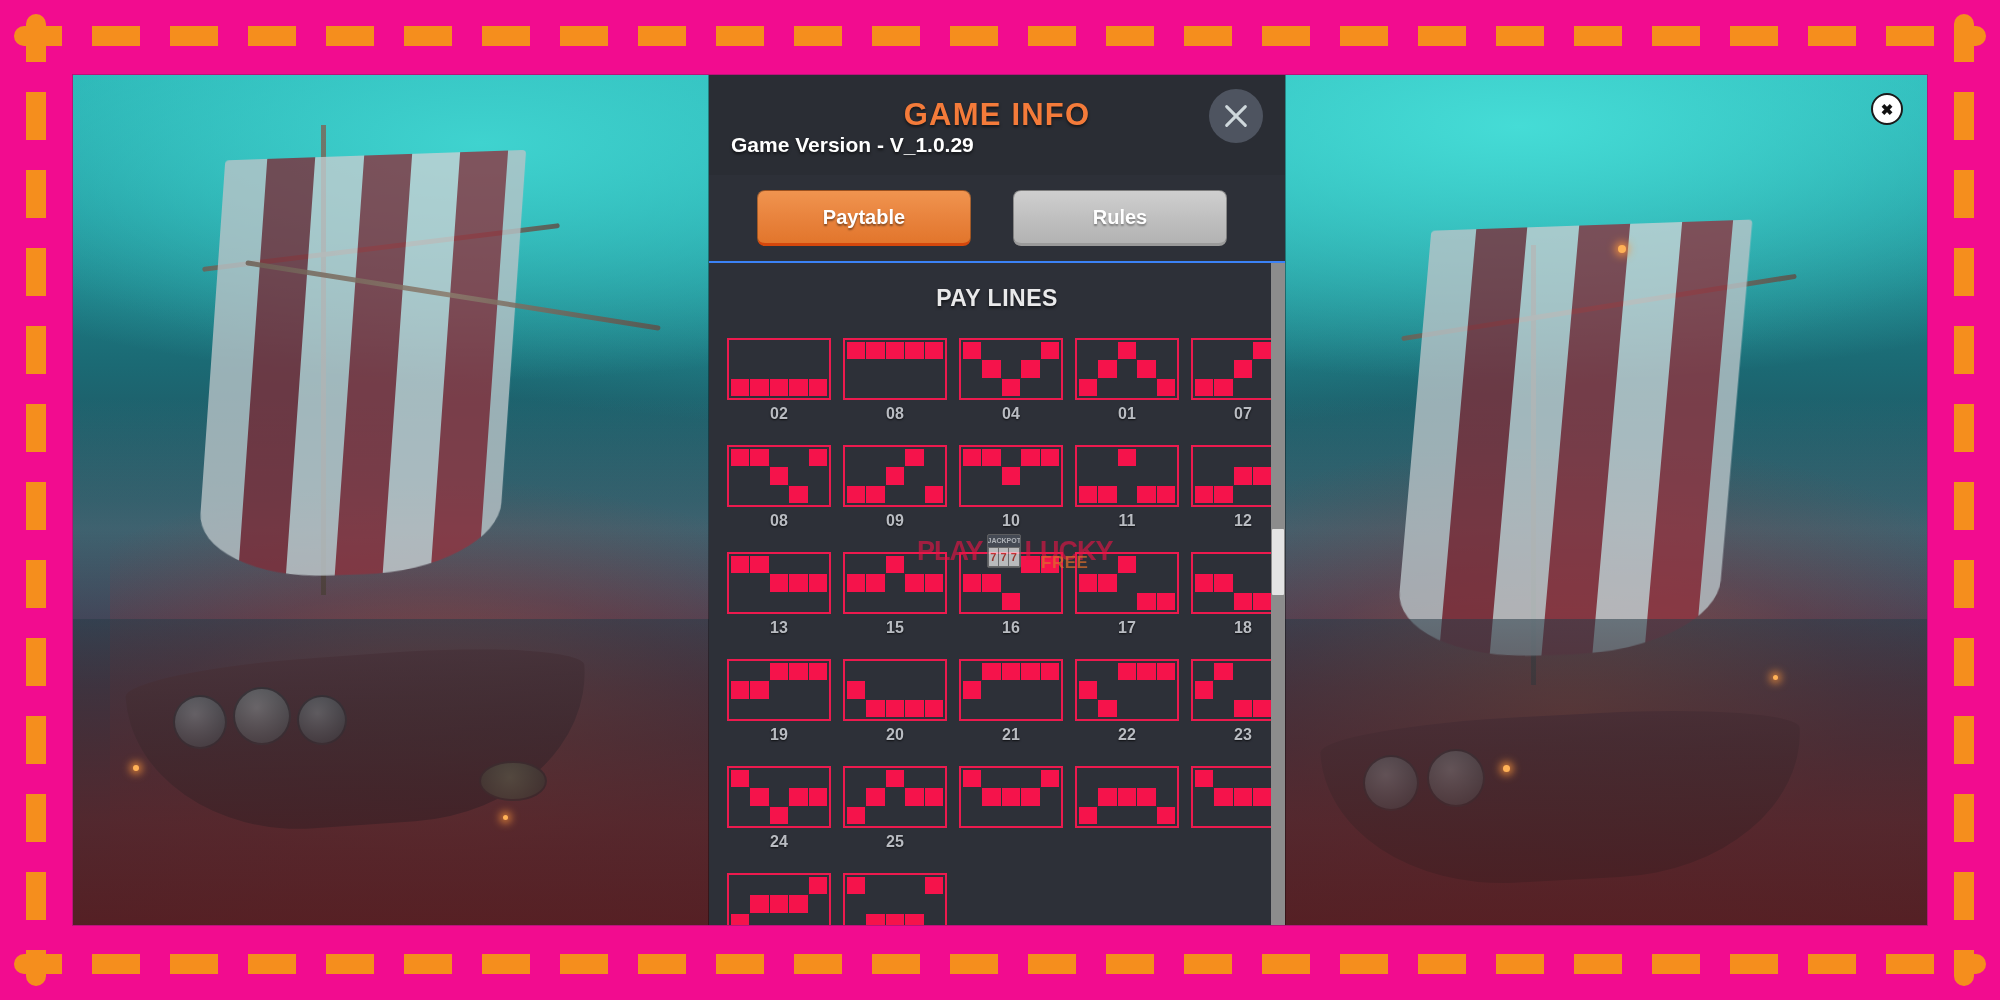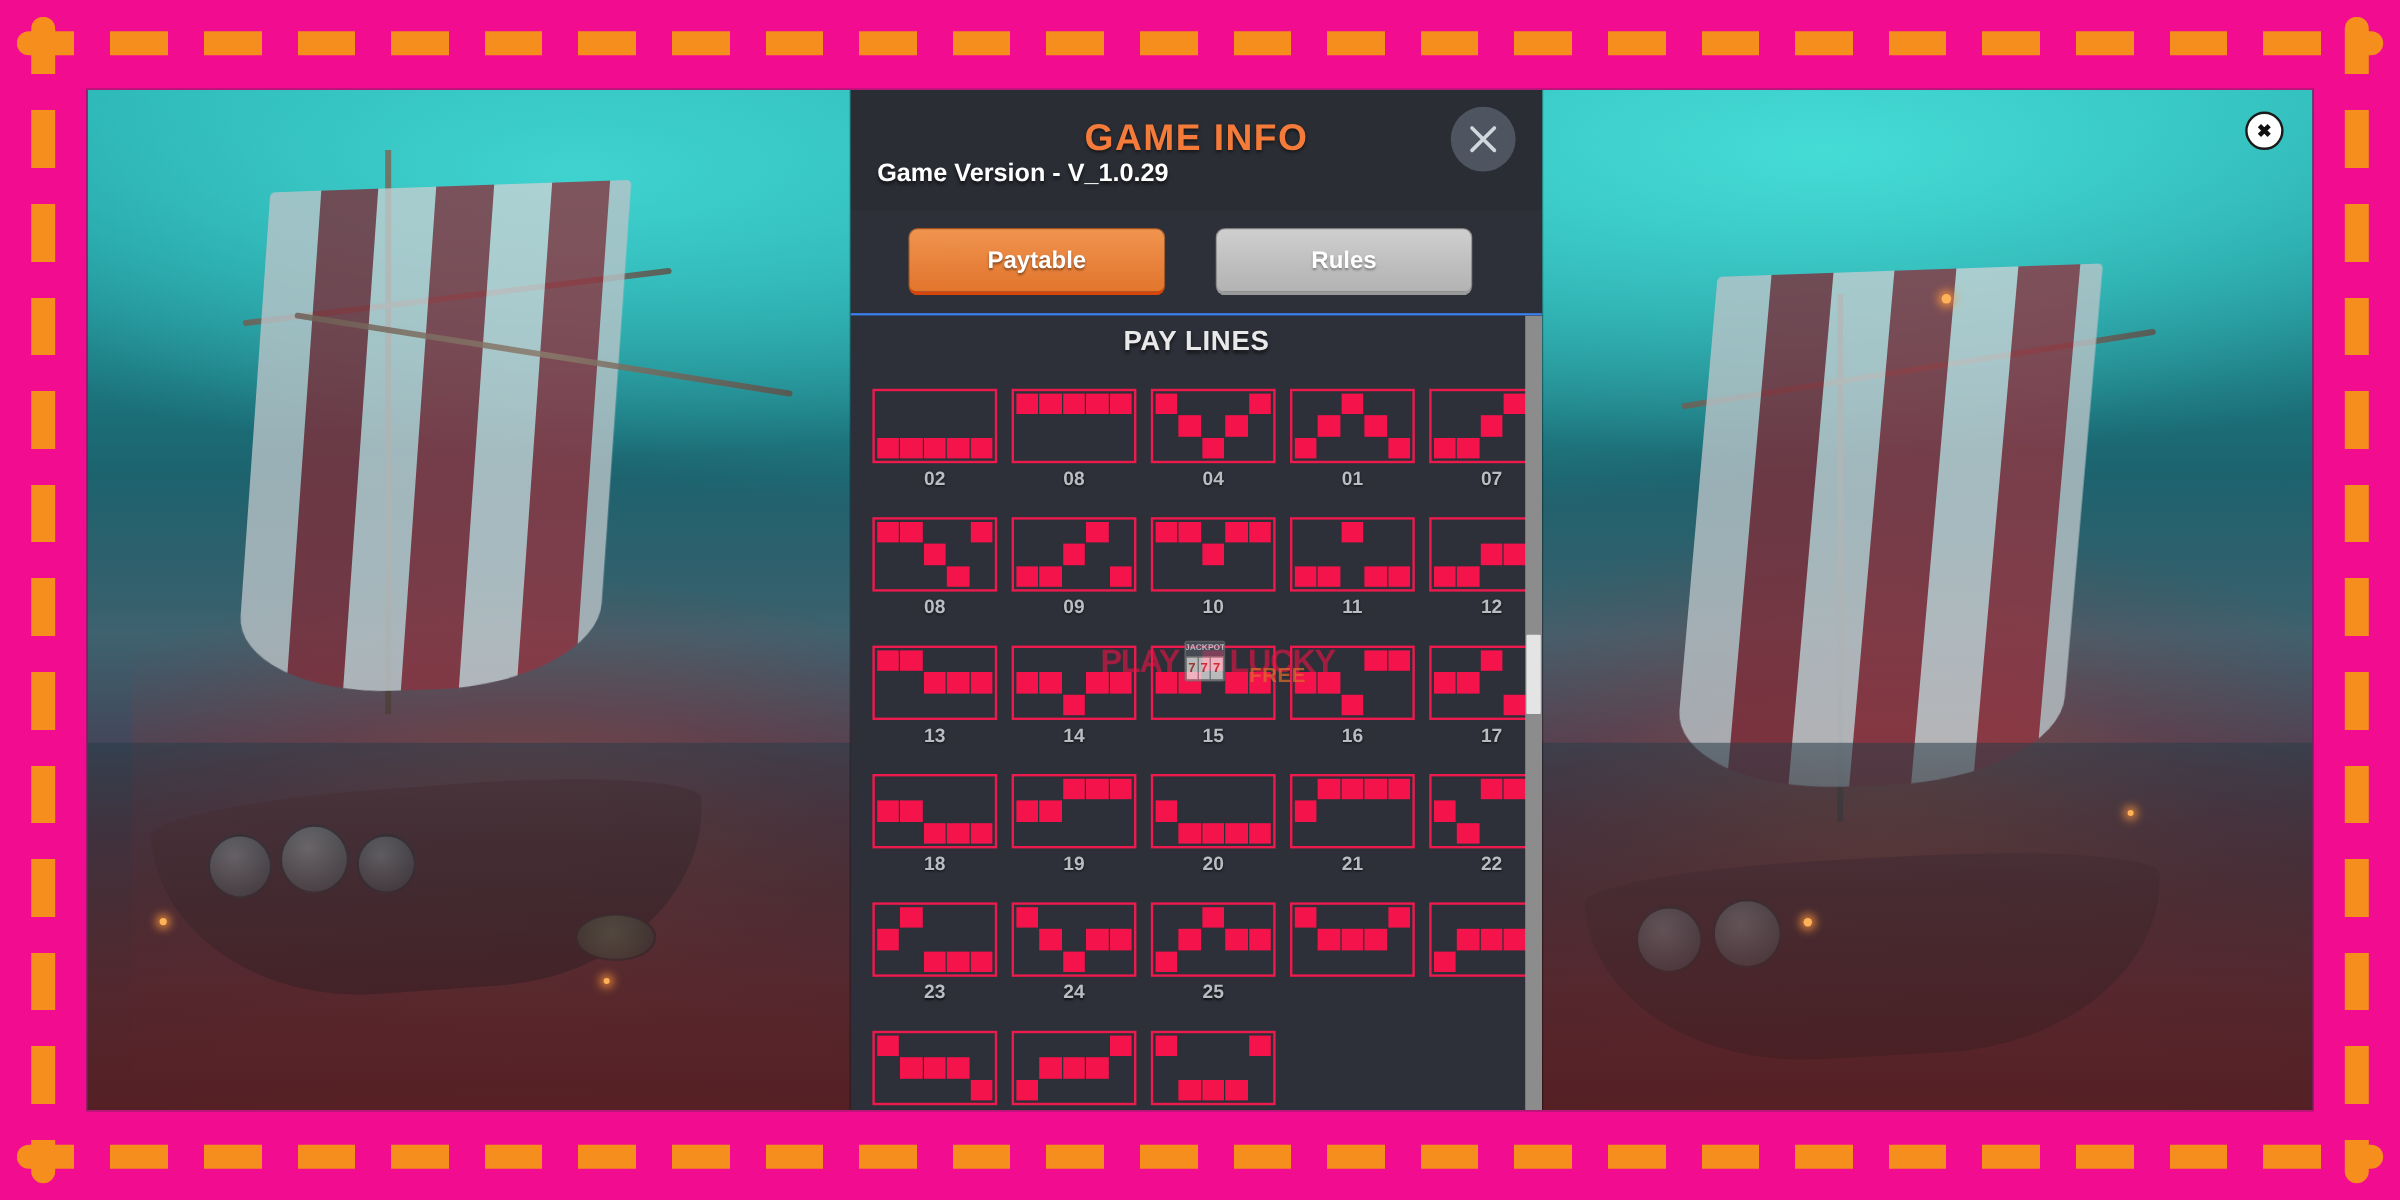--- a/index.html
+++ b/index.html
@@ -190,21 +190,21 @@
     color: #ffffff;
     border-bottom: 3px solid #9a9a9a;
     text-shadow: 0 2px 2px rgba(0,0,0,.35);
   }
 
   #dialog-body {
     position: relative;
     flex: 1 1 auto;
     background: #2d3038;
     overflow: hidden;
-    padding-top: 8px;
+    padding-top: 22px;
   }
   #paylines-heading {
     text-align: center;
     color: #e9e9ea;
     font-size: 23px; font-weight: bold;
     letter-spacing: .5px;
     text-shadow: 0 2px 3px rgba(0,0,0,.6);
     margin-bottom: 26px;
   }
   #paylines-grid {
@@ -590,40 +590,20 @@
                 <div class="pl-cell"></div>
                 <div class="pl-cell"></div>
                 <div class="pl-cell"></div>
               </div>
               <div class="payline-label">13</div>
             </div>
             <div class="payline-cellwrap">
               <div class="payline-box" style="border-color: rgb(237, 26, 78);">
                 <div class="pl-cell"></div>
                 <div class="pl-cell"></div>
-                <div class="pl-cell"></div>
-                <div class="pl-cell"></div>
-                <div class="pl-cell"></div>
-                <div class="pl-cell on" style="background: rgb(245, 19, 75);"></div>
-                <div class="pl-cell on" style="background: rgb(245, 19, 75);"></div>
-                <div class="pl-cell"></div>
-                <div class="pl-cell on" style="background: rgb(245, 19, 75);"></div>
-                <div class="pl-cell on" style="background: rgb(245, 19, 75);"></div>
-                <div class="pl-cell"></div>
-                <div class="pl-cell"></div>
-                <div class="pl-cell on" style="background: rgb(245, 19, 75);"></div>
-                <div class="pl-cell"></div>
-                <div class="pl-cell"></div>
-              </div>
-              <div class="payline-label">14</div>
-            </div>
-            <div class="payline-cellwrap">
-              <div class="payline-box" style="border-color: rgb(237, 26, 78);">
-                <div class="pl-cell"></div>
-                <div class="pl-cell"></div>
                 <div class="pl-cell on" style="background: rgb(245, 19, 75);"></div>
                 <div class="pl-cell"></div>
                 <div class="pl-cell"></div>
                 <div class="pl-cell on" style="background: rgb(245, 19, 75);"></div>
                 <div class="pl-cell on" style="background: rgb(245, 19, 75);"></div>
                 <div class="pl-cell"></div>
                 <div class="pl-cell on" style="background: rgb(245, 19, 75);"></div>
                 <div class="pl-cell on" style="background: rgb(245, 19, 75);"></div>
                 <div class="pl-cell"></div>
                 <div class="pl-cell"></div>

